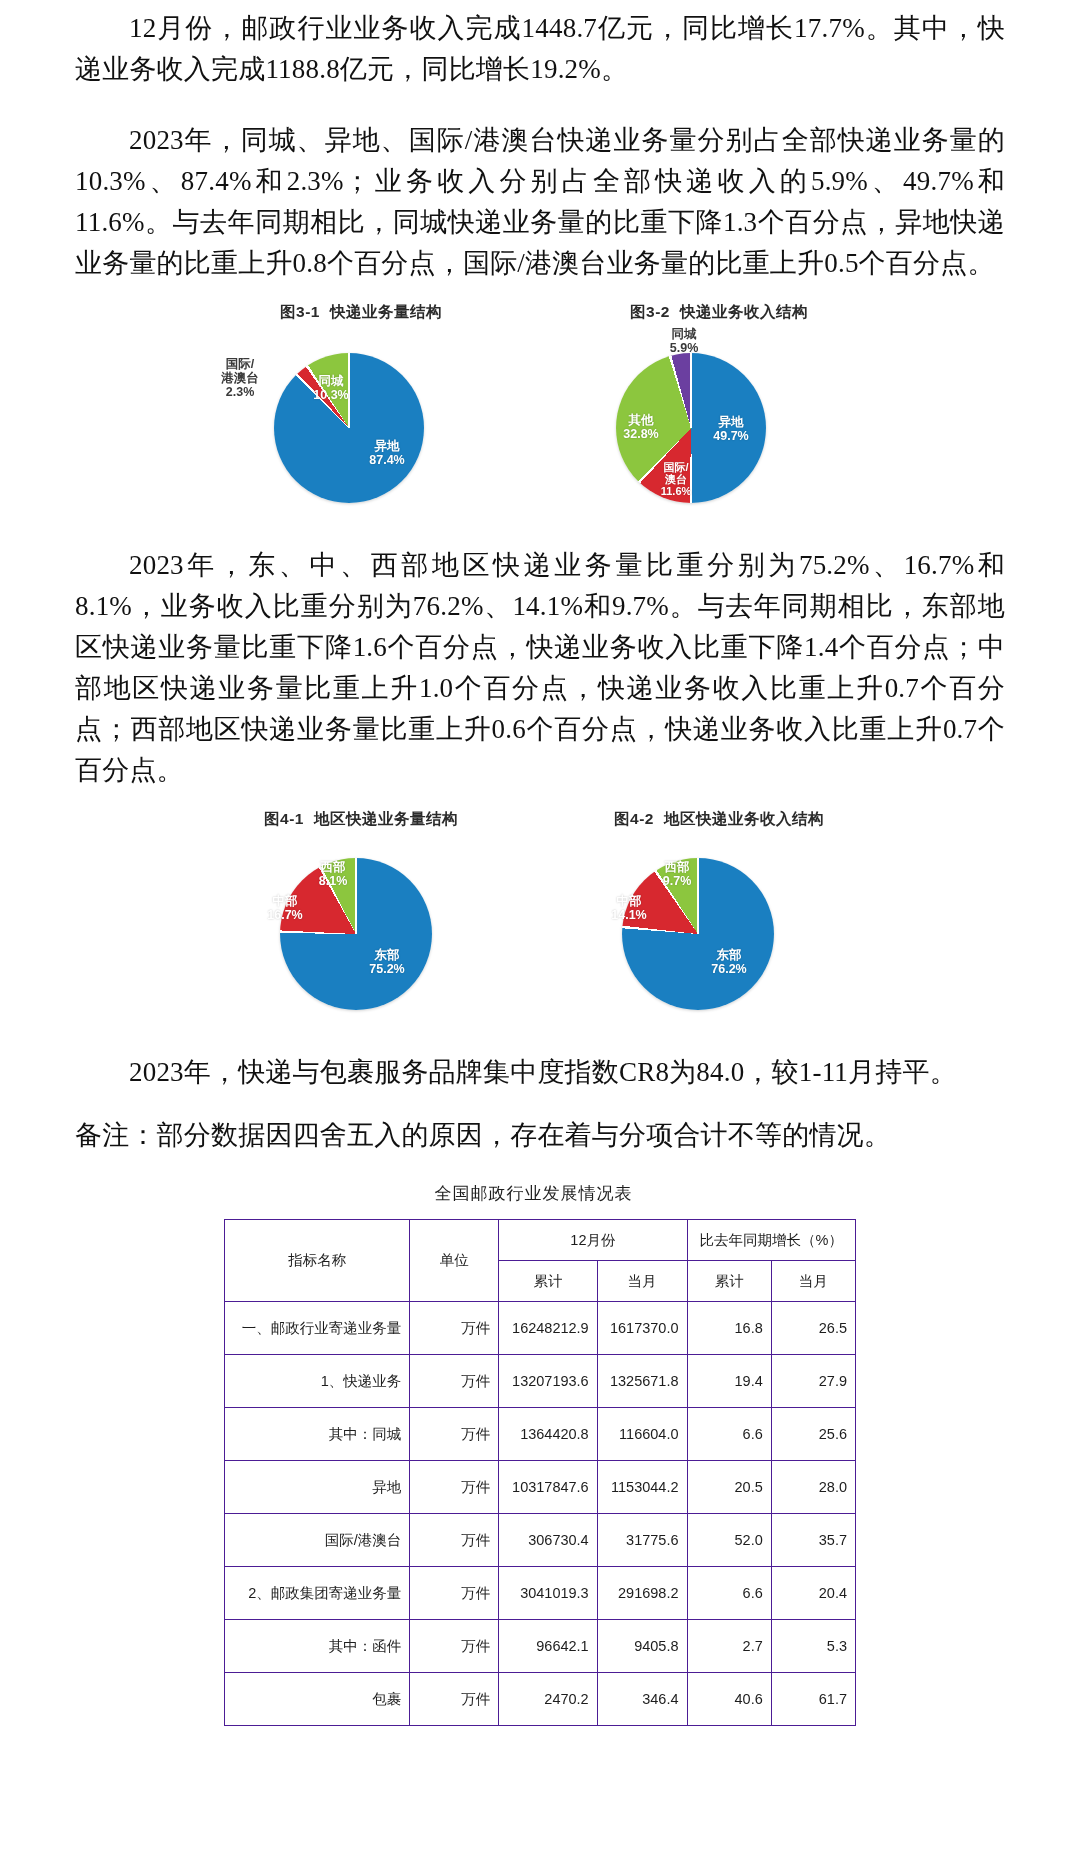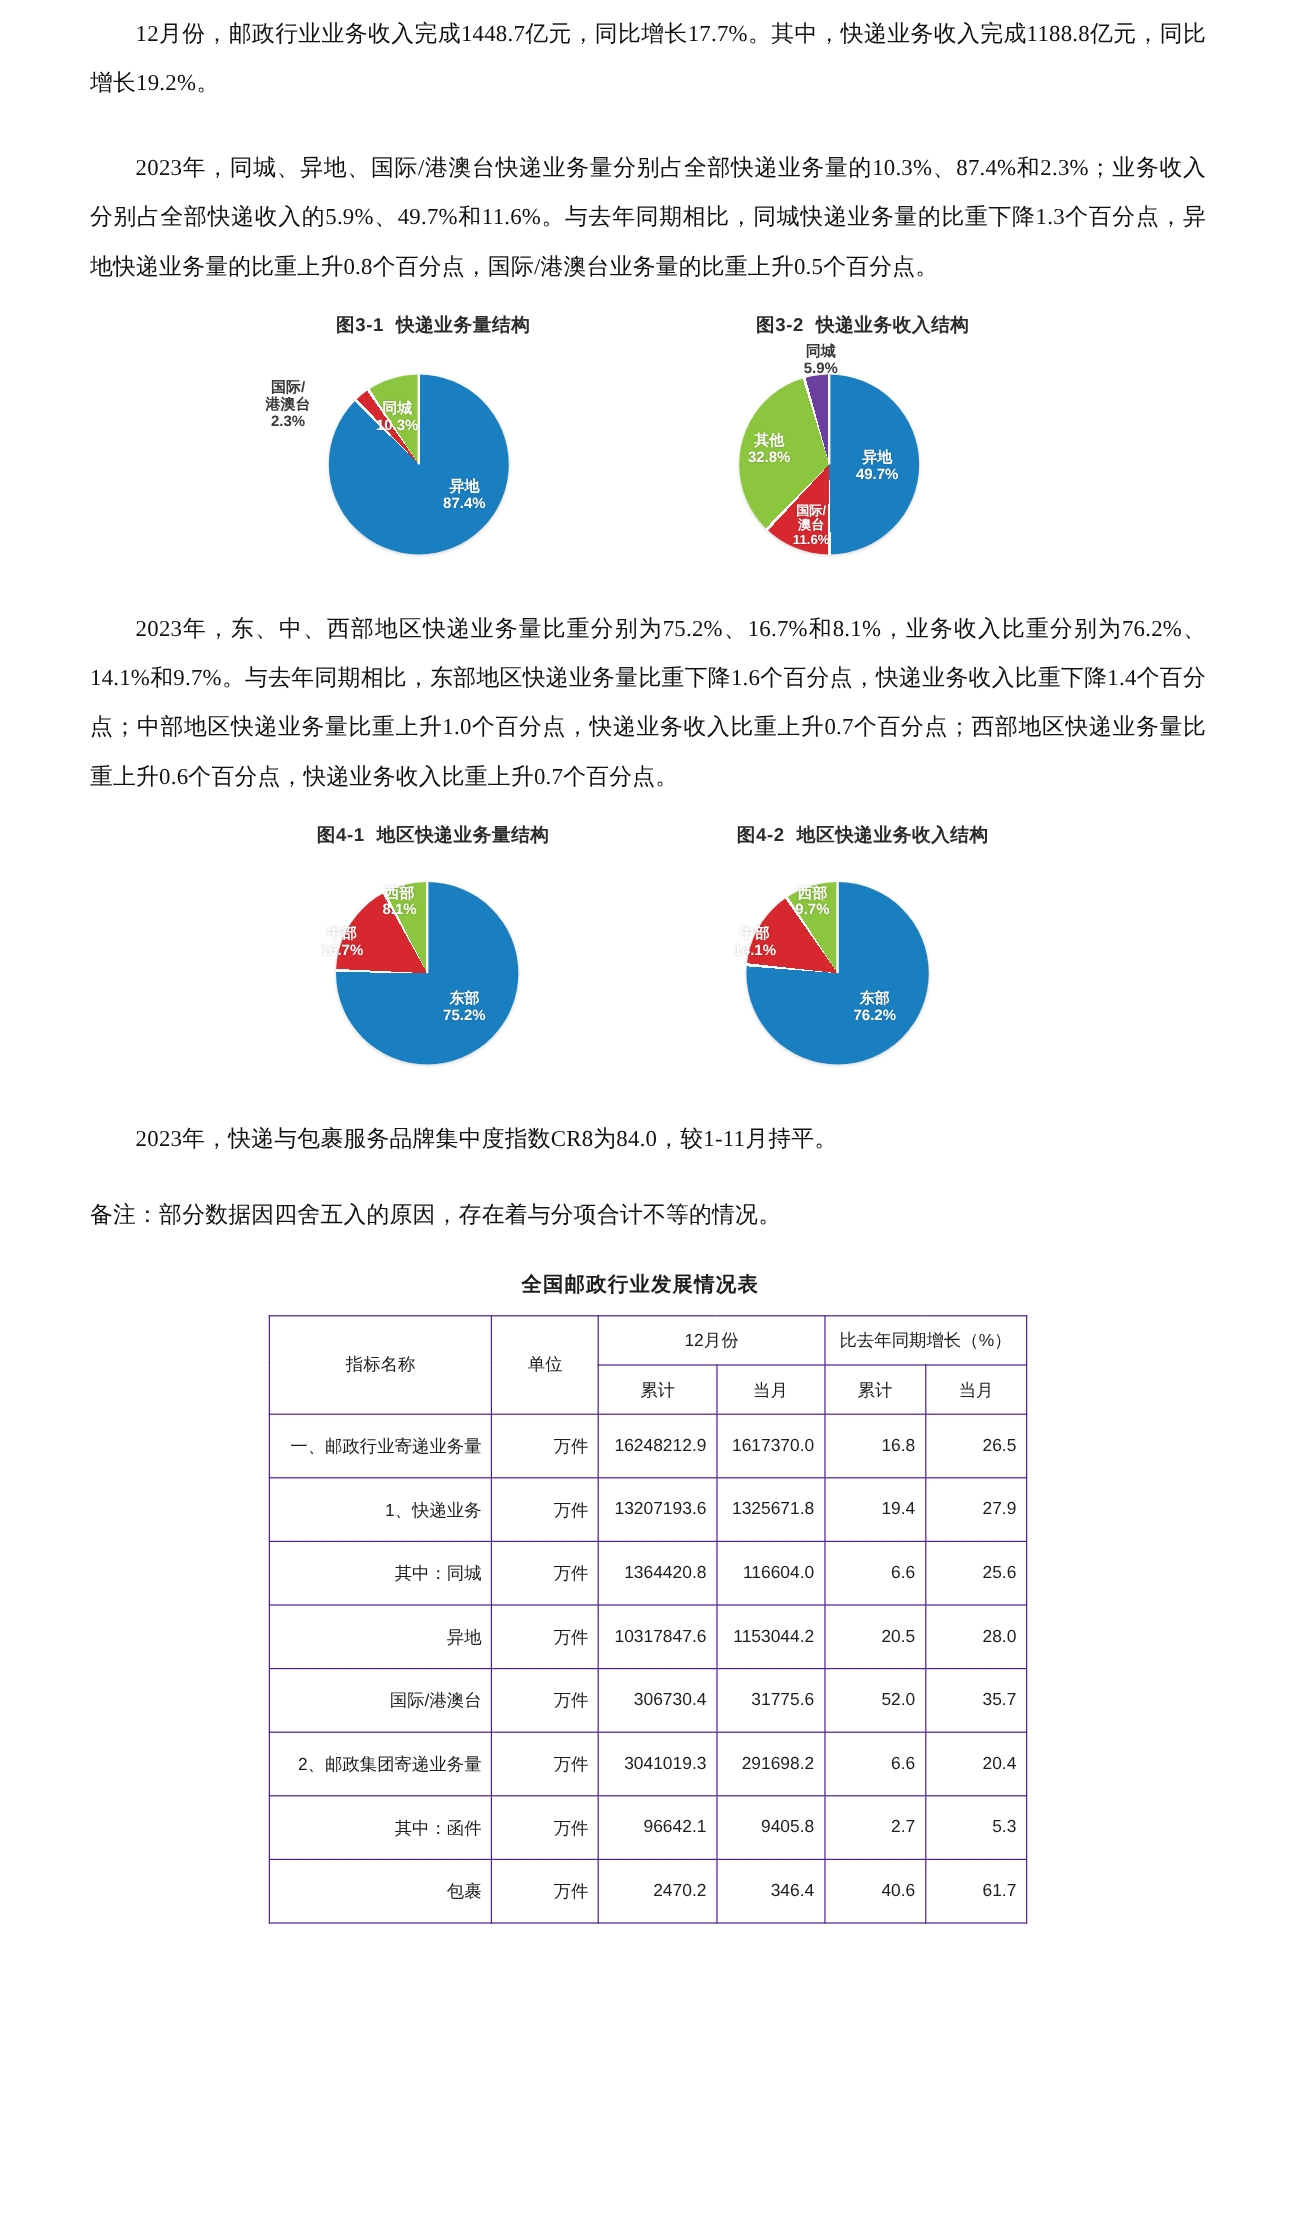--- a/index.html
+++ b/index.html
@@ -14,21 +14,21 @@
     width:1080px;
     min-height:1864px;
     position:relative;
     box-sizing:border-box;
     padding:0 0 10px 0;
     background:#fff;
   }
   
   .para{
     font-family:"Liberation Serif","DejaVu Serif",serif;
-    font-size:19px;
+    font-size:27px;
     line-height:41px;
     letter-spacing:0.2px;
     text-indent:2em;
     margin:0;
     padding:0 75px 0 75px;
     text-align:justify;
     color:#111;
   }
   .para.first{padding-top:8px;}
   .gap-lg{height:30px;}
@@ -85,21 +85,21 @@
     color:#ffffff;
     text-align:center;
     white-space:nowrap;
     text-shadow:0 0 2px rgba(0,0,0,.25);
   }
 
   
   .tbl-title{
     text-align:center;
     font-family:"Liberation Sans","DejaVu Sans",sans-serif;
-    font-weight:bold;
+    font-weight:normal;
     font-size:17px;
     color:#1d1d1d;
     letter-spacing:1px;
     margin:26px 13px 14px 0;
   }
   table.data{
     border-collapse:collapse;
     margin:0 auto;
     width:632px;
     font-family:"Liberation Sans","DejaVu Sans",sans-serif;
@@ -186,21 +186,21 @@
                       #ffffff 342.8deg 344.8deg,
                       #6b3fa0 344.8deg 360deg);
                     box-shadow:0 1px 3px rgba(0,0,0,.18);"></div>
         <div style="position:absolute;left:136px;top:24px;width:2px;height:75px;background:#fff;"></div>
 
         <div class="lead" style="left:96px;top:-2px;width:68px;">
           <div>同城</div>
           <div class="pct">5.9%</div>
         </div>
 
-        <div class="inlabel" style="left:58px;top:72px;width:58px;">
+        <div class="inlabel" style="left:58px;top:84px;width:58px;">
           <div>其他</div>
           <div>32.8%</div>
         </div>
 
         <div class="inlabel" style="left:150px;top:86px;width:54px;">
           <div>异地</div>
           <div>49.7%</div>
         </div>
 
         <div class="inlabel" style="left:92px;top:132px;width:60px;line-height:12px;font-size:11px;">

